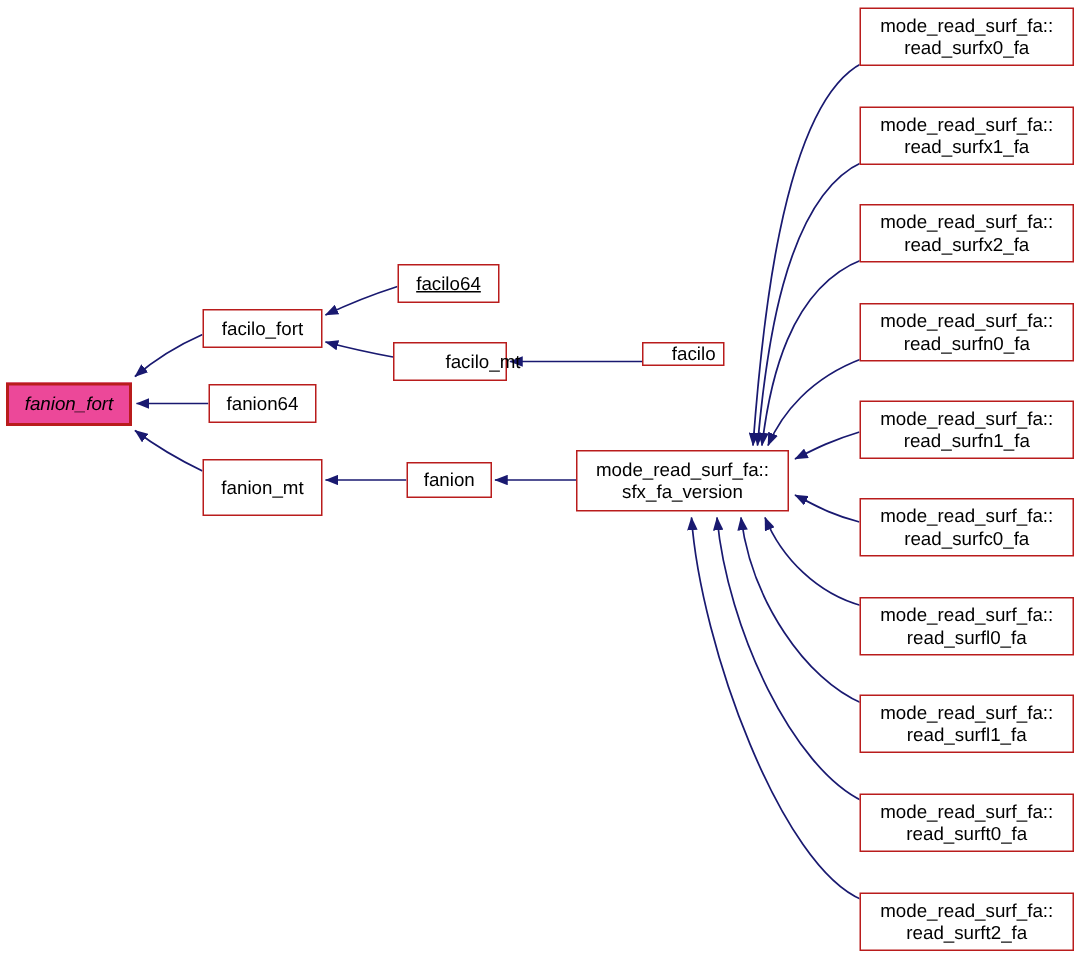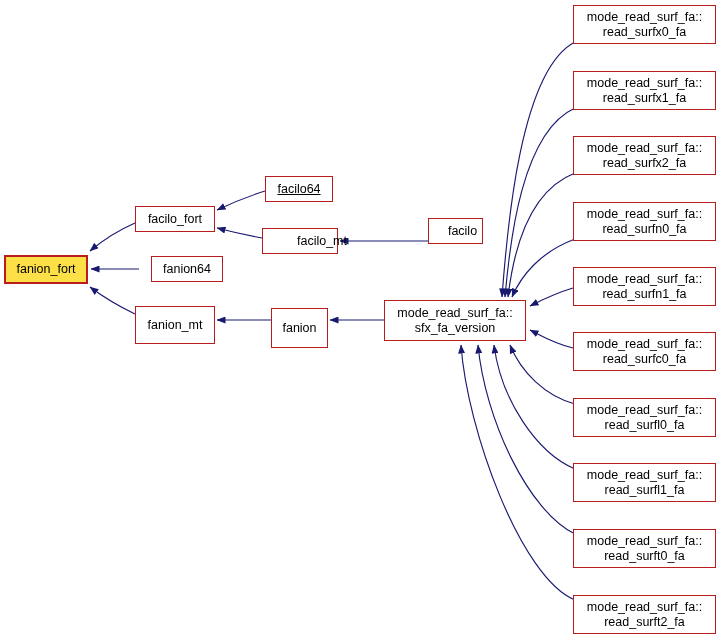--- a/index.html
+++ b/index.html
@@ -27,23 +27,24 @@
     line-height: 15px;
     text-align: center;
     display: flex;
     flex-direction: column;
     align-items: center;
     justify-content: center;
     white-space: nowrap;
     cursor: pointer;
   }
   .node.highlight {
-    background: #fde047;
+    background: #ec4899;
     border-width: 2px;
     cursor: default;
+    font-style: italic;
   }
   .node .node-line { display: block; }
   .edge {
     fill: none;
     stroke-width: 1.15px;
   }
 </style>
 </head>
 <body>
 
@@ -75,36 +76,36 @@
         <path d="M575,600 C521,578 467,430 461,345" class="edge" stroke="#191970" marker-end="url(#arrowhead)"></path>
       </g>
   </svg>
   <div id="nodes-layer">
       <div class="node highlight" style="left: 4px; top: 255px; width: 84px; height: 29px;">
         <span class="node-line">fanion_fort</span>
       </div>
       <div class="node" style="left: 135px; top: 206px; width: 80px; height: 26px;">
         <span class="node-line">facilo_fort</span>
       </div>
-      <div class="node" style="left: 151px; top: 256px; width: 72px; height: 26px;">
+      <div class="node" style="left: 139px; top: 256px; width: 72px; height: 26px;">
         <span class="node-line">fanion64</span>
       </div>
       <div class="node" style="left: 135px; top: 306px; width: 80px; height: 38px;">
         <span class="node-line">fanion_mt</span>
       </div>
       <div class="node" style="left: 265px; top: 176px; width: 68px; height: 26px; text-decoration: underline;">
         <span class="node-line">facilo64</span>
       </div>
       <div class="node" style="left: 262px; top: 228px; width: 76px; height: 26px; padding-left: 44px;">
         <span class="node-line">facilo_mt</span>
       </div>
-      <div class="node" style="left: 271px; top: 308px; width: 57px; height: 40px;">
+      <div class="node" style="left: 271px; top: 308px; width: 57px; height: 24px;">
         <span class="node-line">fanion</span>
       </div>
-      <div class="node" style="left: 428px; top: 218px; width: 55px; height: 26px; padding-left: 14px;">
+      <div class="node" style="left: 428px; top: 228px; width: 55px; height: 16px; padding-left: 14px;">
         <span class="node-line">facilo</span>
       </div>
       <div class="node" style="left: 384px; top: 300px; width: 142px; height: 41px;">
         <span class="node-line">mode_read_surf_fa::</span>
         <span class="node-line">sfx_fa_version</span>
       </div>
       <div class="node" style="left: 573px; top: 5px; width: 143px; height: 39px;">
         <span class="node-line">mode_read_surf_fa::</span>
         <span class="node-line">read_surfx0_fa</span>
       </div>

